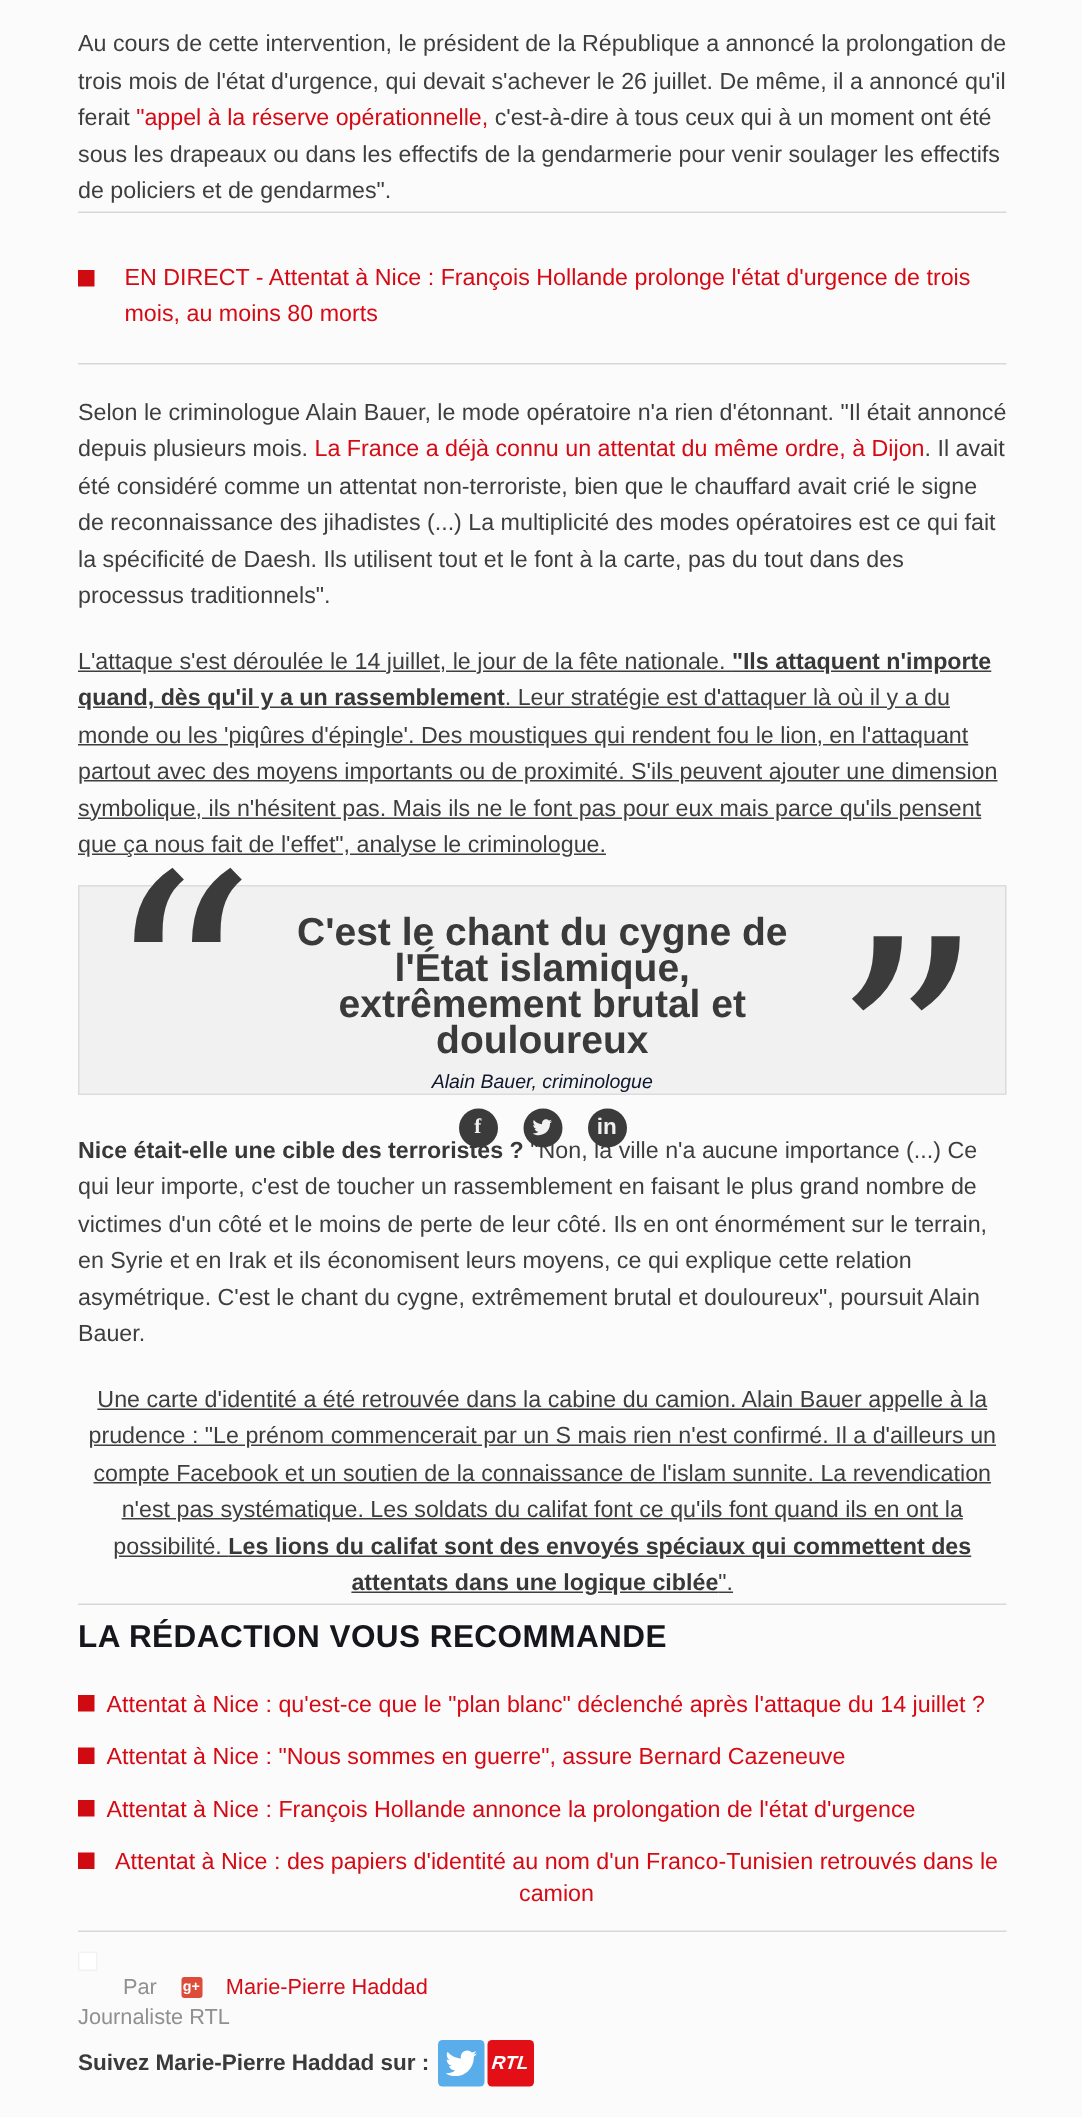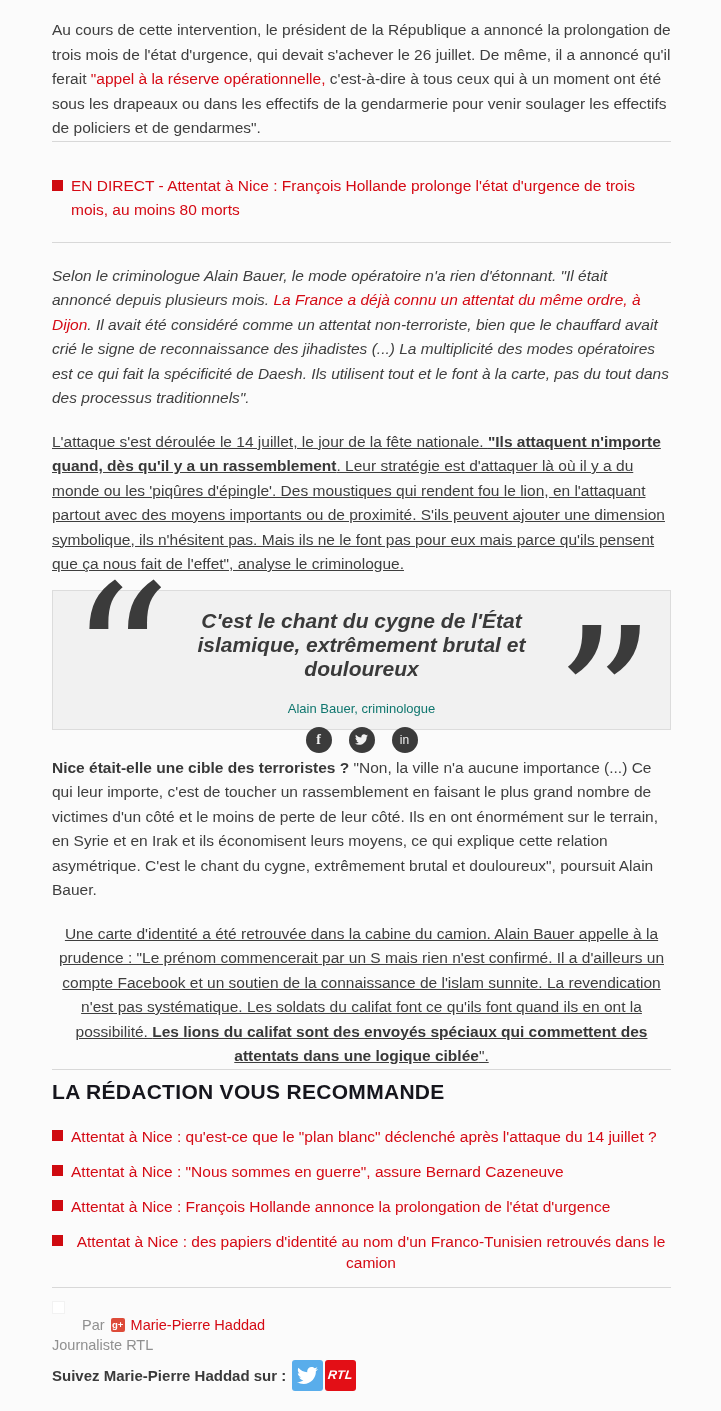--- a/index.html
+++ b/index.html
@@ -23,65 +23,65 @@
     border:none;border-top:1px solid #d8d8d8;
     margin:0;height:0;
   }
   .hr1{margin-top:11px;}
   .hr3{margin-top:17px;}
   .hr4{margin-top:26px;}
 
   
   .live-row{
     margin-top:32px;margin-bottom:20px;
-    display:flex;align-items:flex-start;cursor:pointer;
+    display:flex;align-items:flex-start;cursor:pointer;gap:12px;
   }
   .sq{
     flex:0 0 auto;width:11px;height:11px;background:#cf0a10;
     margin-top:6px;margin-right:8px;display:inline-block;
   }
   .live-text{font-size:15.5px;line-height:24px;}
 
-  .after-hr2{margin-top:21px;font-style:italic;}
+  .after-hr2{margin-top:21px;}
 
   
   .quote-box{
     position:relative;
     margin-top:13px;
     background:#f1f1f1;border:1px solid #dcdcdc;
     box-sizing:border-box;
     height:140px;
     padding:16px 130px 10px 130px;
     text-align:center;
   }
   .qmark{
     position:absolute;
     font-family:"DejaVu Serif","Liberation Serif",serif;
     font-size:200px;line-height:1;color:#3b3b3b;
     height:0;overflow:visible;pointer-events:none;
   }
   .qmark.open{left:16px;top:-32px;}
   .qmark.close{right:14px;top:11px;}
   .q-text{
-    font-size:21px;line-height:24px;font-weight:700;font-style:italic;
+    font-size:26px;line-height:24px;font-weight:700;
     color:#3a3a3a;max-width:440px;margin:2px auto 0 auto;
   }
   .q-author{
-    margin-top:20px;font-size:13px;color:#0f766e;
+    margin-top:8px;font-size:13px;font-style:italic;color:#0f172a;
   }
   .q-social{
     margin-top:11px;display:flex;justify-content:center;gap:17px;
   }
   .circ{
     width:26px;height:26px;border-radius:50%;
     background:#3b3b3b;border:none;padding:0;cursor:pointer;
     display:flex;align-items:center;justify-content:center;color:#f1f1f1;
   }
   .fb-g{font-weight:700;font-size:14px;font-family:"Liberation Serif","DejaVu Serif",serif;}
-  .in-g{font-weight:400;font-size:12px;letter-spacing:0;}
+  .in-g{font-weight:700;font-size:15px;letter-spacing:0;}
   .circ svg{width:13px;height:13px;fill:#f1f1f1;}
 
   .after-quote{margin-top:26px;}
   .p5{margin-top:14px;text-align:center;}
 
   
   .rec-heading{
     margin:10px 0 0 0;
     font-size:21px;font-weight:700;color:#16161d;
     letter-spacing:0.3px;
@@ -92,21 +92,21 @@
     margin-bottom:14px;
   }
   .rec-item .sq{margin-top:4px;}
   .rec-label{font-size:15.5px;line-height:21px;color:#d50a14;text-align:center;}
 
   
   .footer{margin-top:13px;}
   .avatar{
     width:11px;height:11px;background:#ffffff;border:1px solid #f2f2f2;
   }
-  .byline{margin-top:3px;margin-left:30px;font-size:14.5px;display:flex;align-items:center;gap:6px;}
+  .byline{margin-top:3px;margin-left:30px;font-size:14.5px;display:flex;align-items:center;gap:16px;}
   .muted{color:#909090;}
   .gplus{
     display:inline-flex;align-items:center;justify-content:center;
     width:14px;height:14px;border-radius:2px;background:#dd4b39;
     color:#fff;font-size:9.5px;font-weight:700;line-height:1;
     cursor:pointer;
   }
   .author{font-size:14.5px;}
   .role{margin-top:4px;font-size:14.5px;}
   .follow-row{margin-top:7px;display:flex;align-items:center;gap:2px;}

